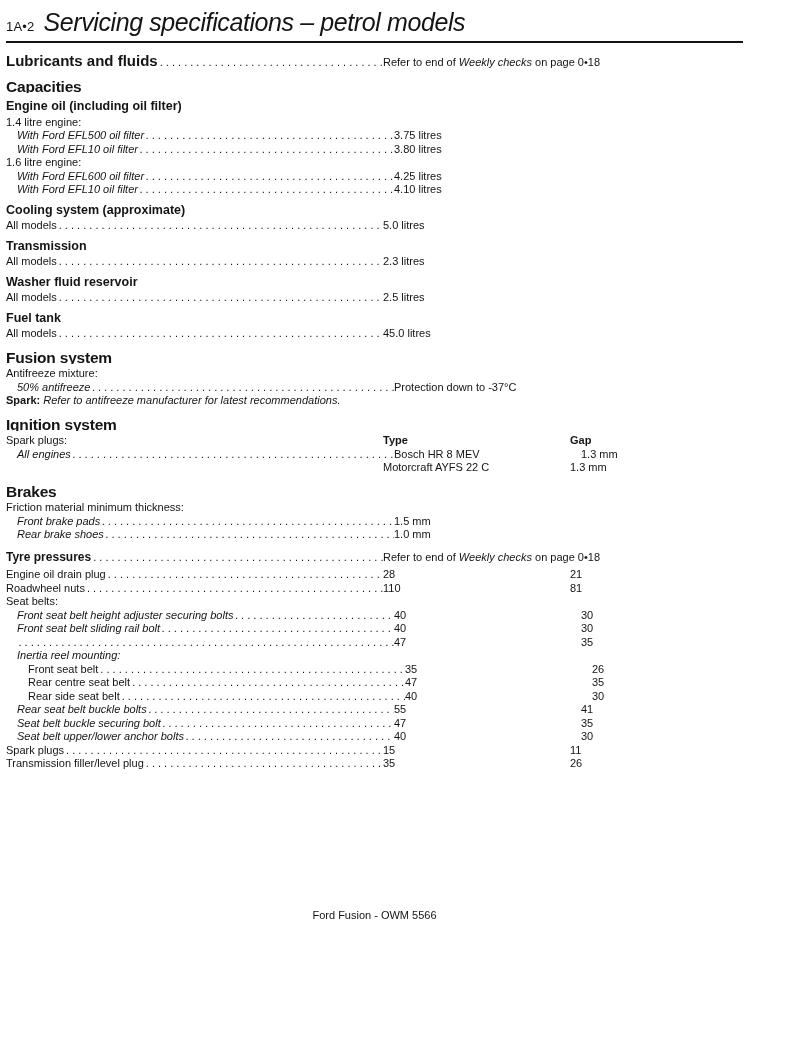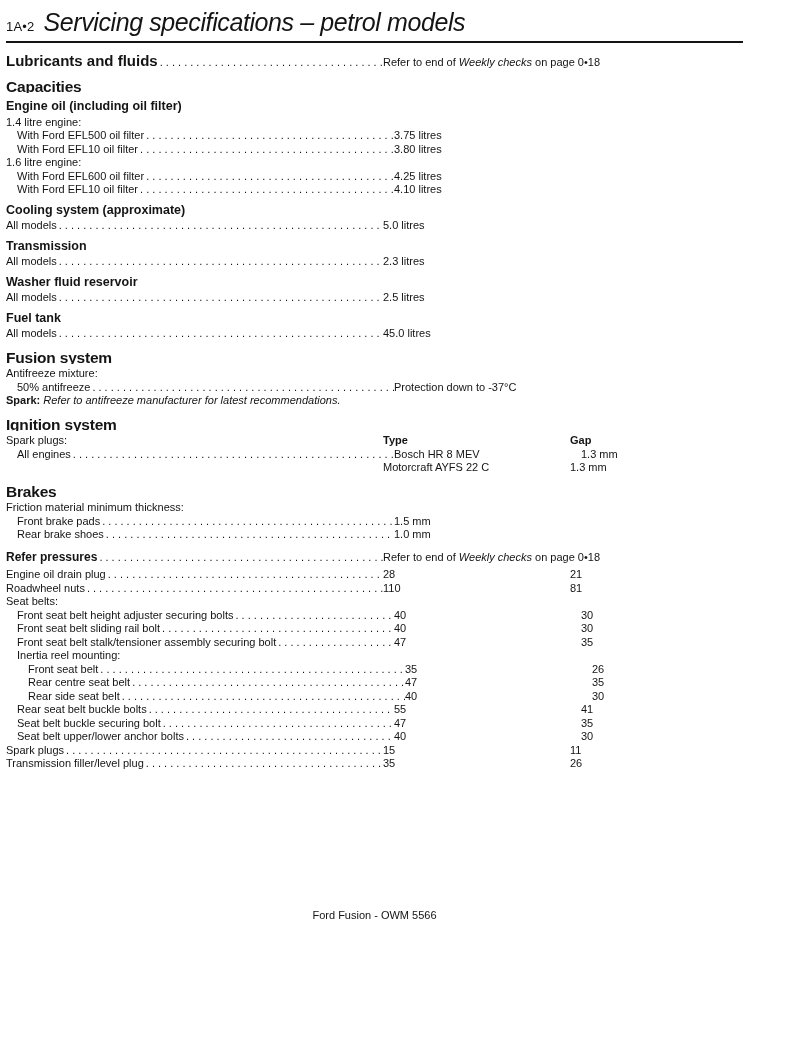--- a/index.html
+++ b/index.html
@@ -30,21 +30,21 @@
     font-size: 11px;
     line-height: 13.5px;
   }
   .lbl-cell {
     flex: 0 0 377px;
     min-width: 0;
     display: flex;
     align-items: baseline;
     overflow: hidden;
   }
-  .lbl-cell.ind1 { padding-left: 11px; }
+  .lbl-cell.ind1 { padding-left: 11px; font-style: italic; }
   .lbl-cell.ind2 { padding-left: 22px; }
   .lbl-text { white-space: nowrap; }
   .dots {
     flex: 1 1 auto;
     overflow: hidden;
     white-space: nowrap;
     margin-left: 2px;
   }
   .c1 { flex: 0 0 187px; white-space: nowrap; }
   .c2 { flex: 1 1 auto; white-space: nowrap; }
@@ -292,21 +292,21 @@
       <div class="line r">
         <div class="lbl-cell ind1">
           <span class="lbl-text"><span class="">Rear brake shoes</span></span>
           <span class="dots">. . . . . . . . . . . . . . . . . . . . . . . . . . . . . . . . . . . . . . . . . . . . . . . . . . . . . . . . . . . . . . . . . . . . . . . . . . . . . . . . . . . . . . . . . . . . . . . . . . . . . . . . . . . . . . . . . . . . . . . . </span>
         </div>
         <div class="c1"><span class="">1.0 mm</span></div>
         <div class="c2"></div>
       </div>
       <div class="line r standalone">
         <div class="lbl-cell">
-          <span class="lbl-text"><span class="b">Refer pressures</span></span>
+          <span class="lbl-text"><span class="b">Tyre pressures</span></span>
           <span class="dots">. . . . . . . . . . . . . . . . . . . . . . . . . . . . . . . . . . . . . . . . . . . . . . . . . . . . . . . . . . . . . . . . . . . . . . . . . . . . . . . . . . . . . . . . . . . . . . . . . . . . . . . . . . . . . . . . . . . . . . . . </span>
         </div>
         <div class="c1"><span class="">Refer to end of </span><span class="i">Weekly checks</span><span class=""> on page 0•18</span></div>
         <div class="c2"></div>
       </div>
       <div class="line r">
         <div class="lbl-cell">
           <span class="lbl-text"><span class="">Engine oil drain plug</span></span>
           <span class="dots">. . . . . . . . . . . . . . . . . . . . . . . . . . . . . . . . . . . . . . . . . . . . . . . . . . . . . . . . . . . . . . . . . . . . . . . . . . . . . . . . . . . . . . . . . . . . . . . . . . . . . . . . . . . . . . . . . . . . . . . . </span>
         </div>
@@ -339,21 +339,20 @@
       <div class="line r">
         <div class="lbl-cell ind1">
           <span class="lbl-text"><span class="">Front seat belt sliding rail bolt</span></span>
           <span class="dots">. . . . . . . . . . . . . . . . . . . . . . . . . . . . . . . . . . . . . . . . . . . . . . . . . . . . . . . . . . . . . . . . . . . . . . . . . . . . . . . . . . . . . . . . . . . . . . . . . . . . . . . . . . . . . . . . . . . . . . . . </span>
         </div>
         <div class="c1"><span class="">40</span></div>
         <div class="c2"><span class="">30</span></div>
       </div>
       <div class="line r">
         <div class="lbl-cell ind1">
-          <span class="lbl-text"><span class="">Front seat belt stalk/tensioner assembly securing bolt</span></span>
           <span class="dots">. . . . . . . . . . . . . . . . . . . . . . . . . . . . . . . . . . . . . . . . . . . . . . . . . . . . . . . . . . . . . . . . . . . . . . . . . . . . . . . . . . . . . . . . . . . . . . . . . . . . . . . . . . . . . . . . . . . . . . . . </span>
         </div>
         <div class="c1"><span class="">47</span></div>
         <div class="c2"><span class="">35</span></div>
       </div>
       <div class="line r">
         <div class="lbl-cell ind1">
           <span class="lbl-text"><span class="">Inertia reel mounting:</span></span>
         </div>
         <div class="c1"></div>

